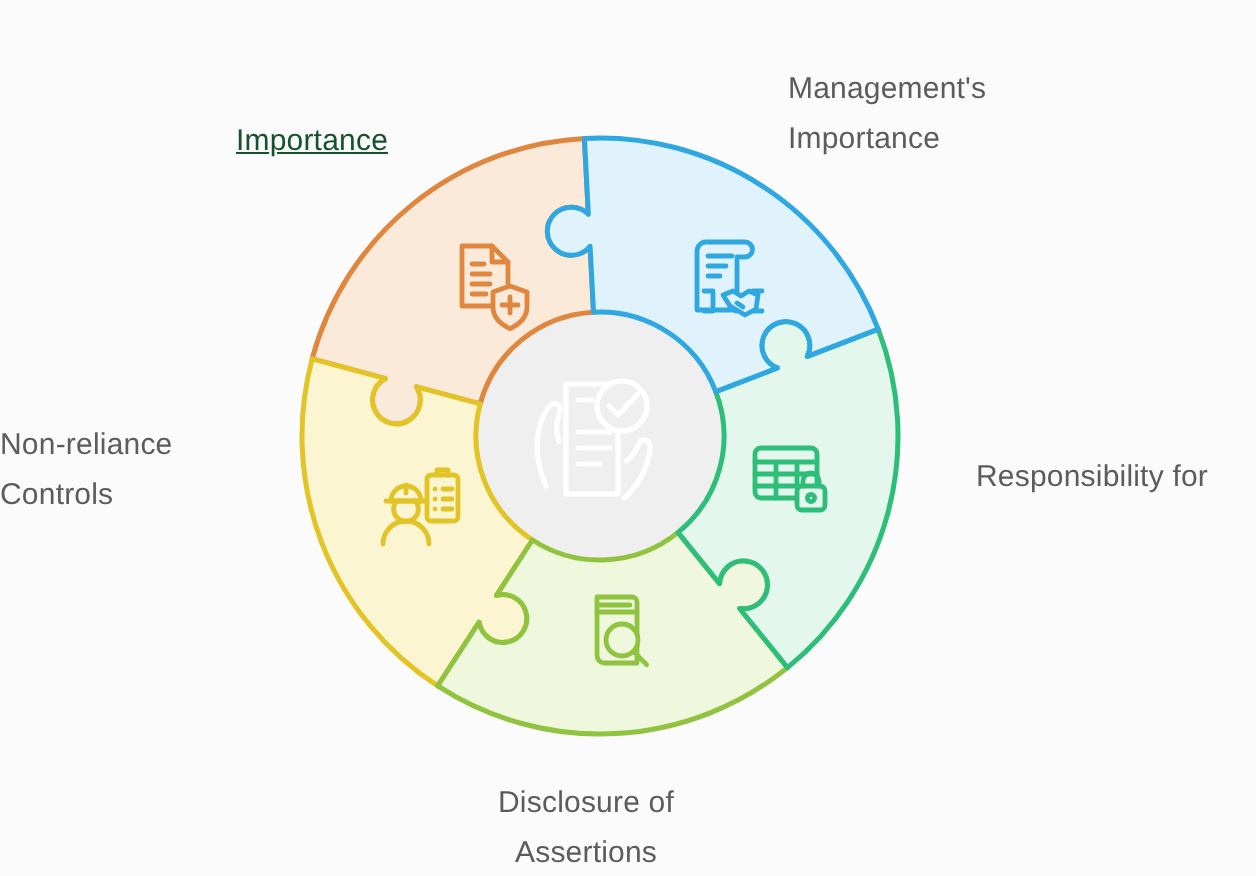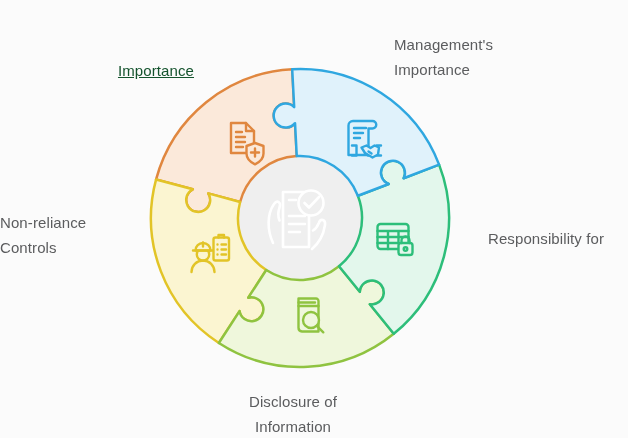--- a/index.html
+++ b/index.html
@@ -87,19 +87,19 @@
   </div>
   <div class="label lbl-assertions" style="color: rgb(91, 92, 94);">
     <div>Management's</div>
     <div>Importance</div>
   </div>
   <div class="label lbl-controls" style="color: rgb(91, 92, 94);">
     <div>Responsibility for</div>
   </div>
   <div class="label lbl-disclosure" style="color: rgb(91, 92, 94);">
     <div>Disclosure of</div>
-    <div>Information</div>
+    <div>Assertions</div>
   </div>
   <div class="label lbl-auditor" style="color: rgb(91, 92, 94);">
     <div>Non-reliance</div>
     <div>Controls</div>
   </div>
 </div>
 
 </body></html>

